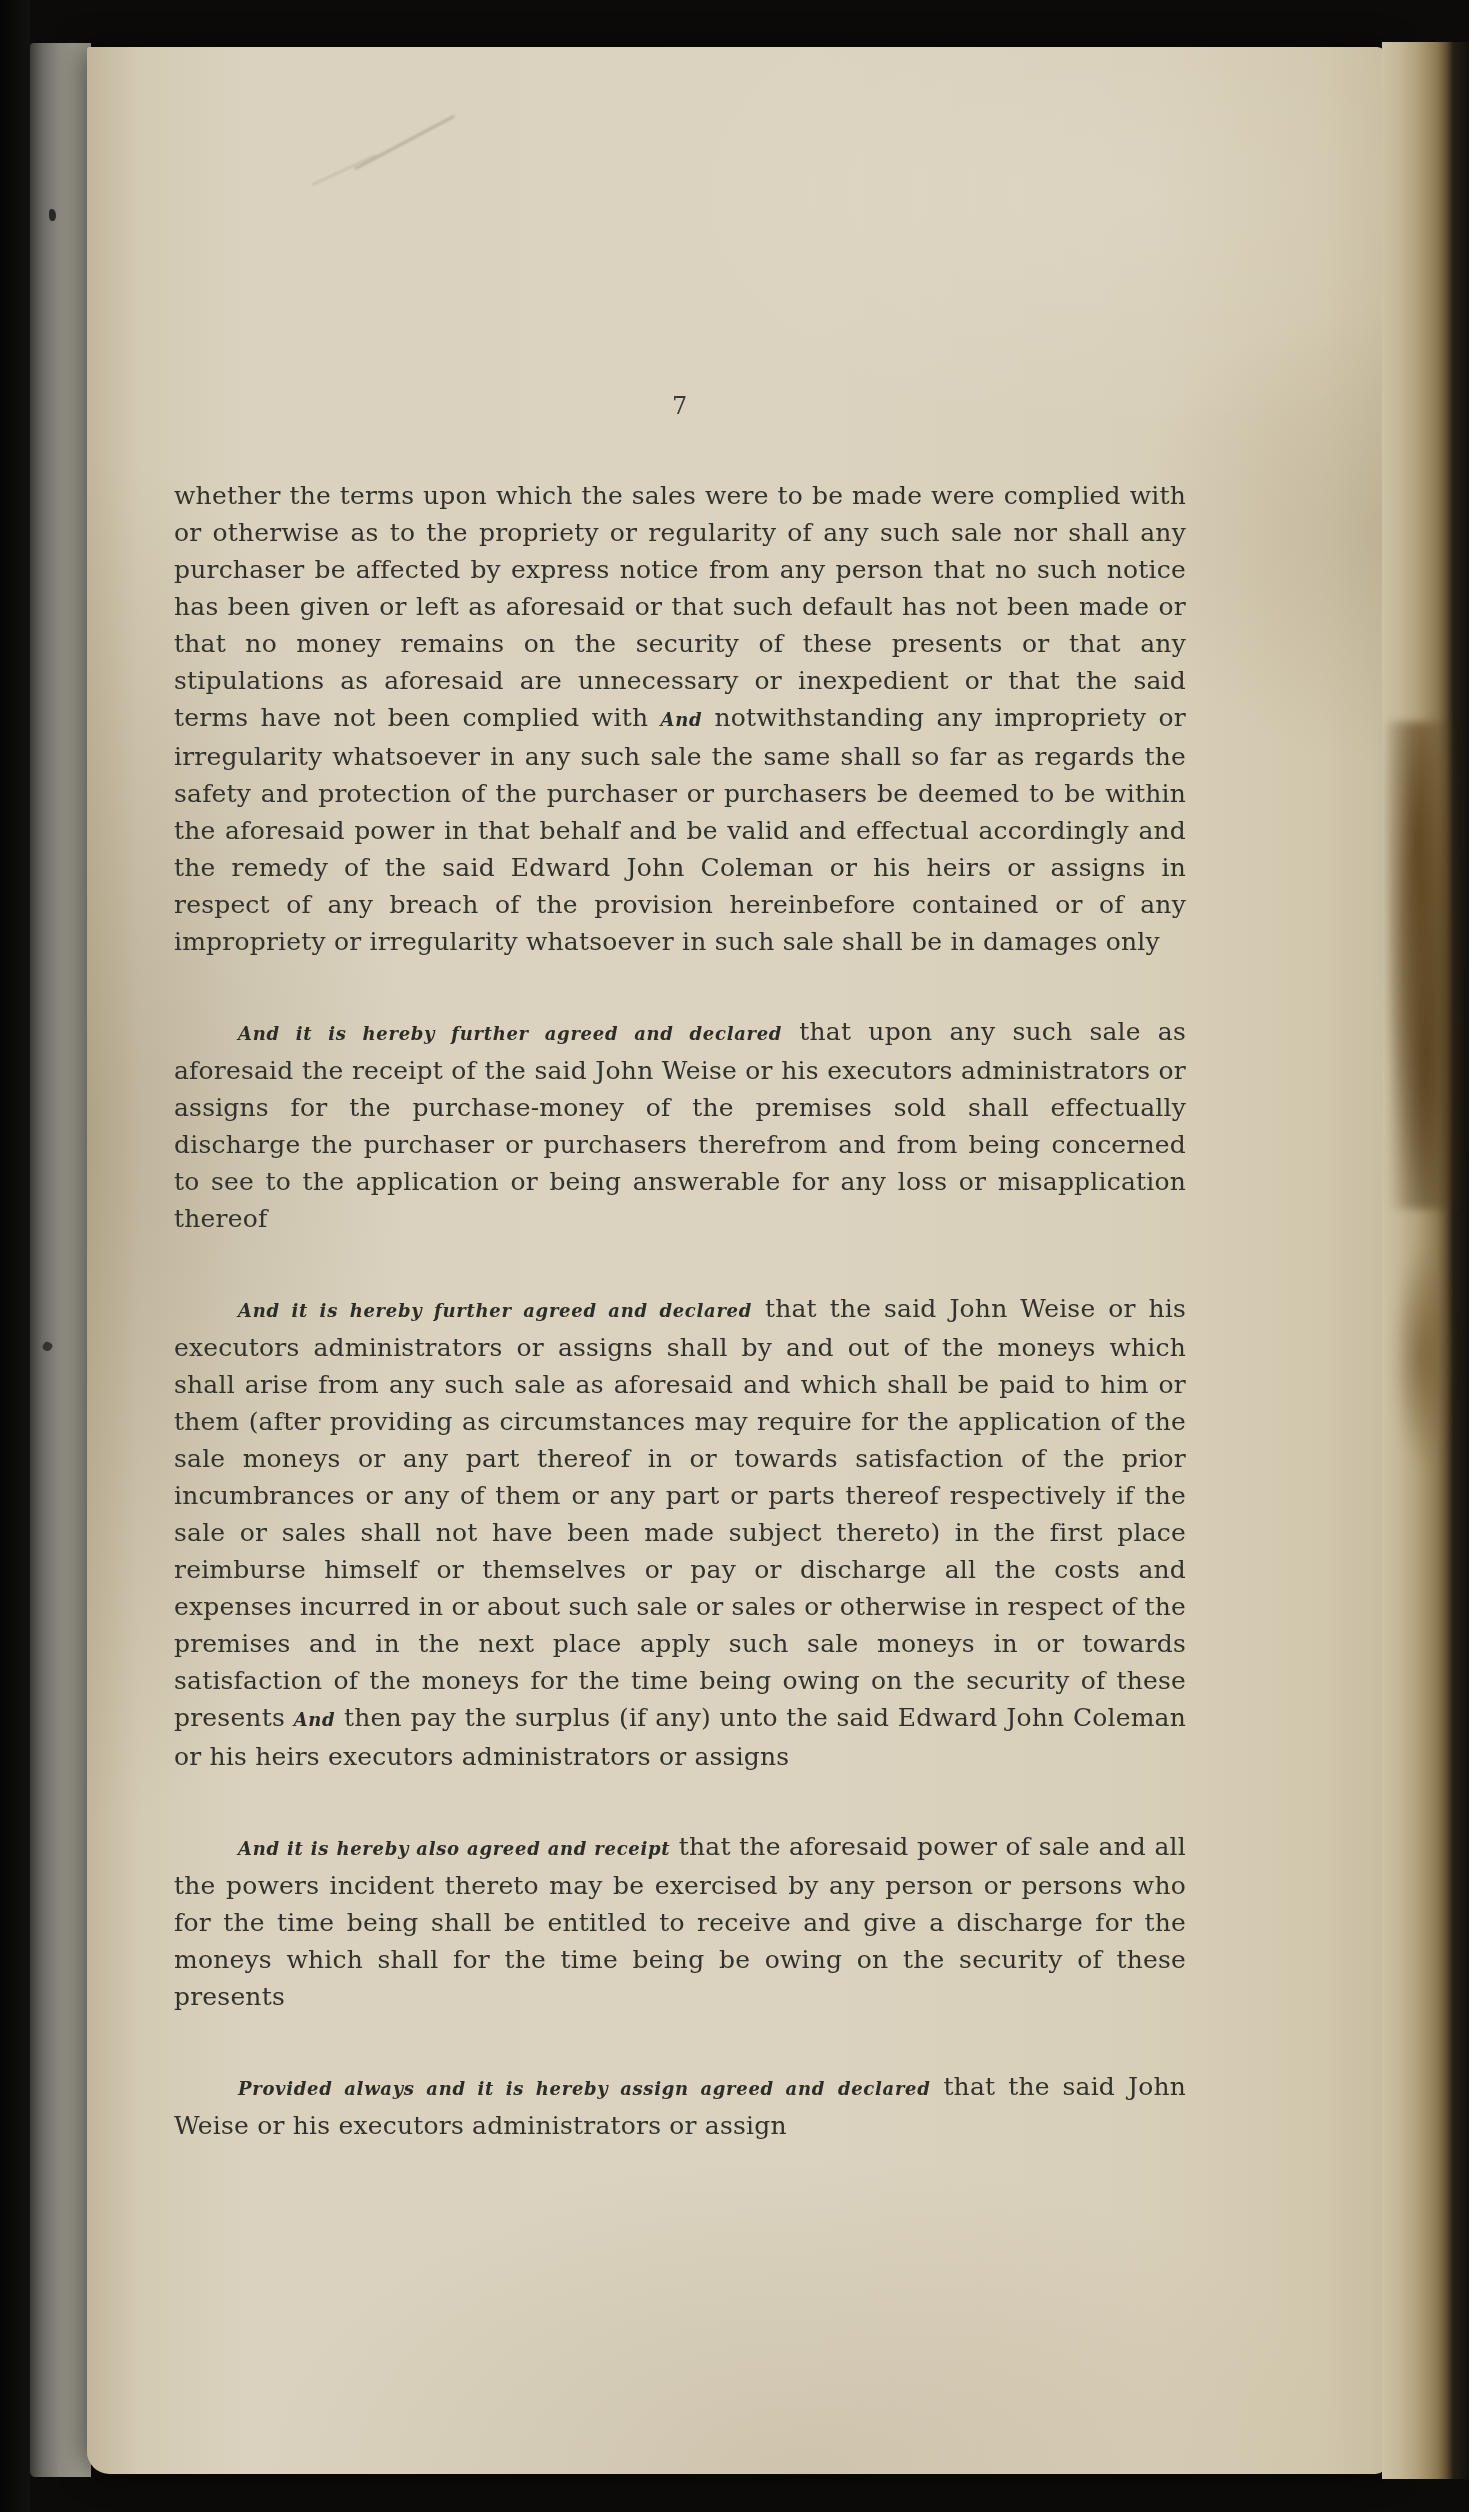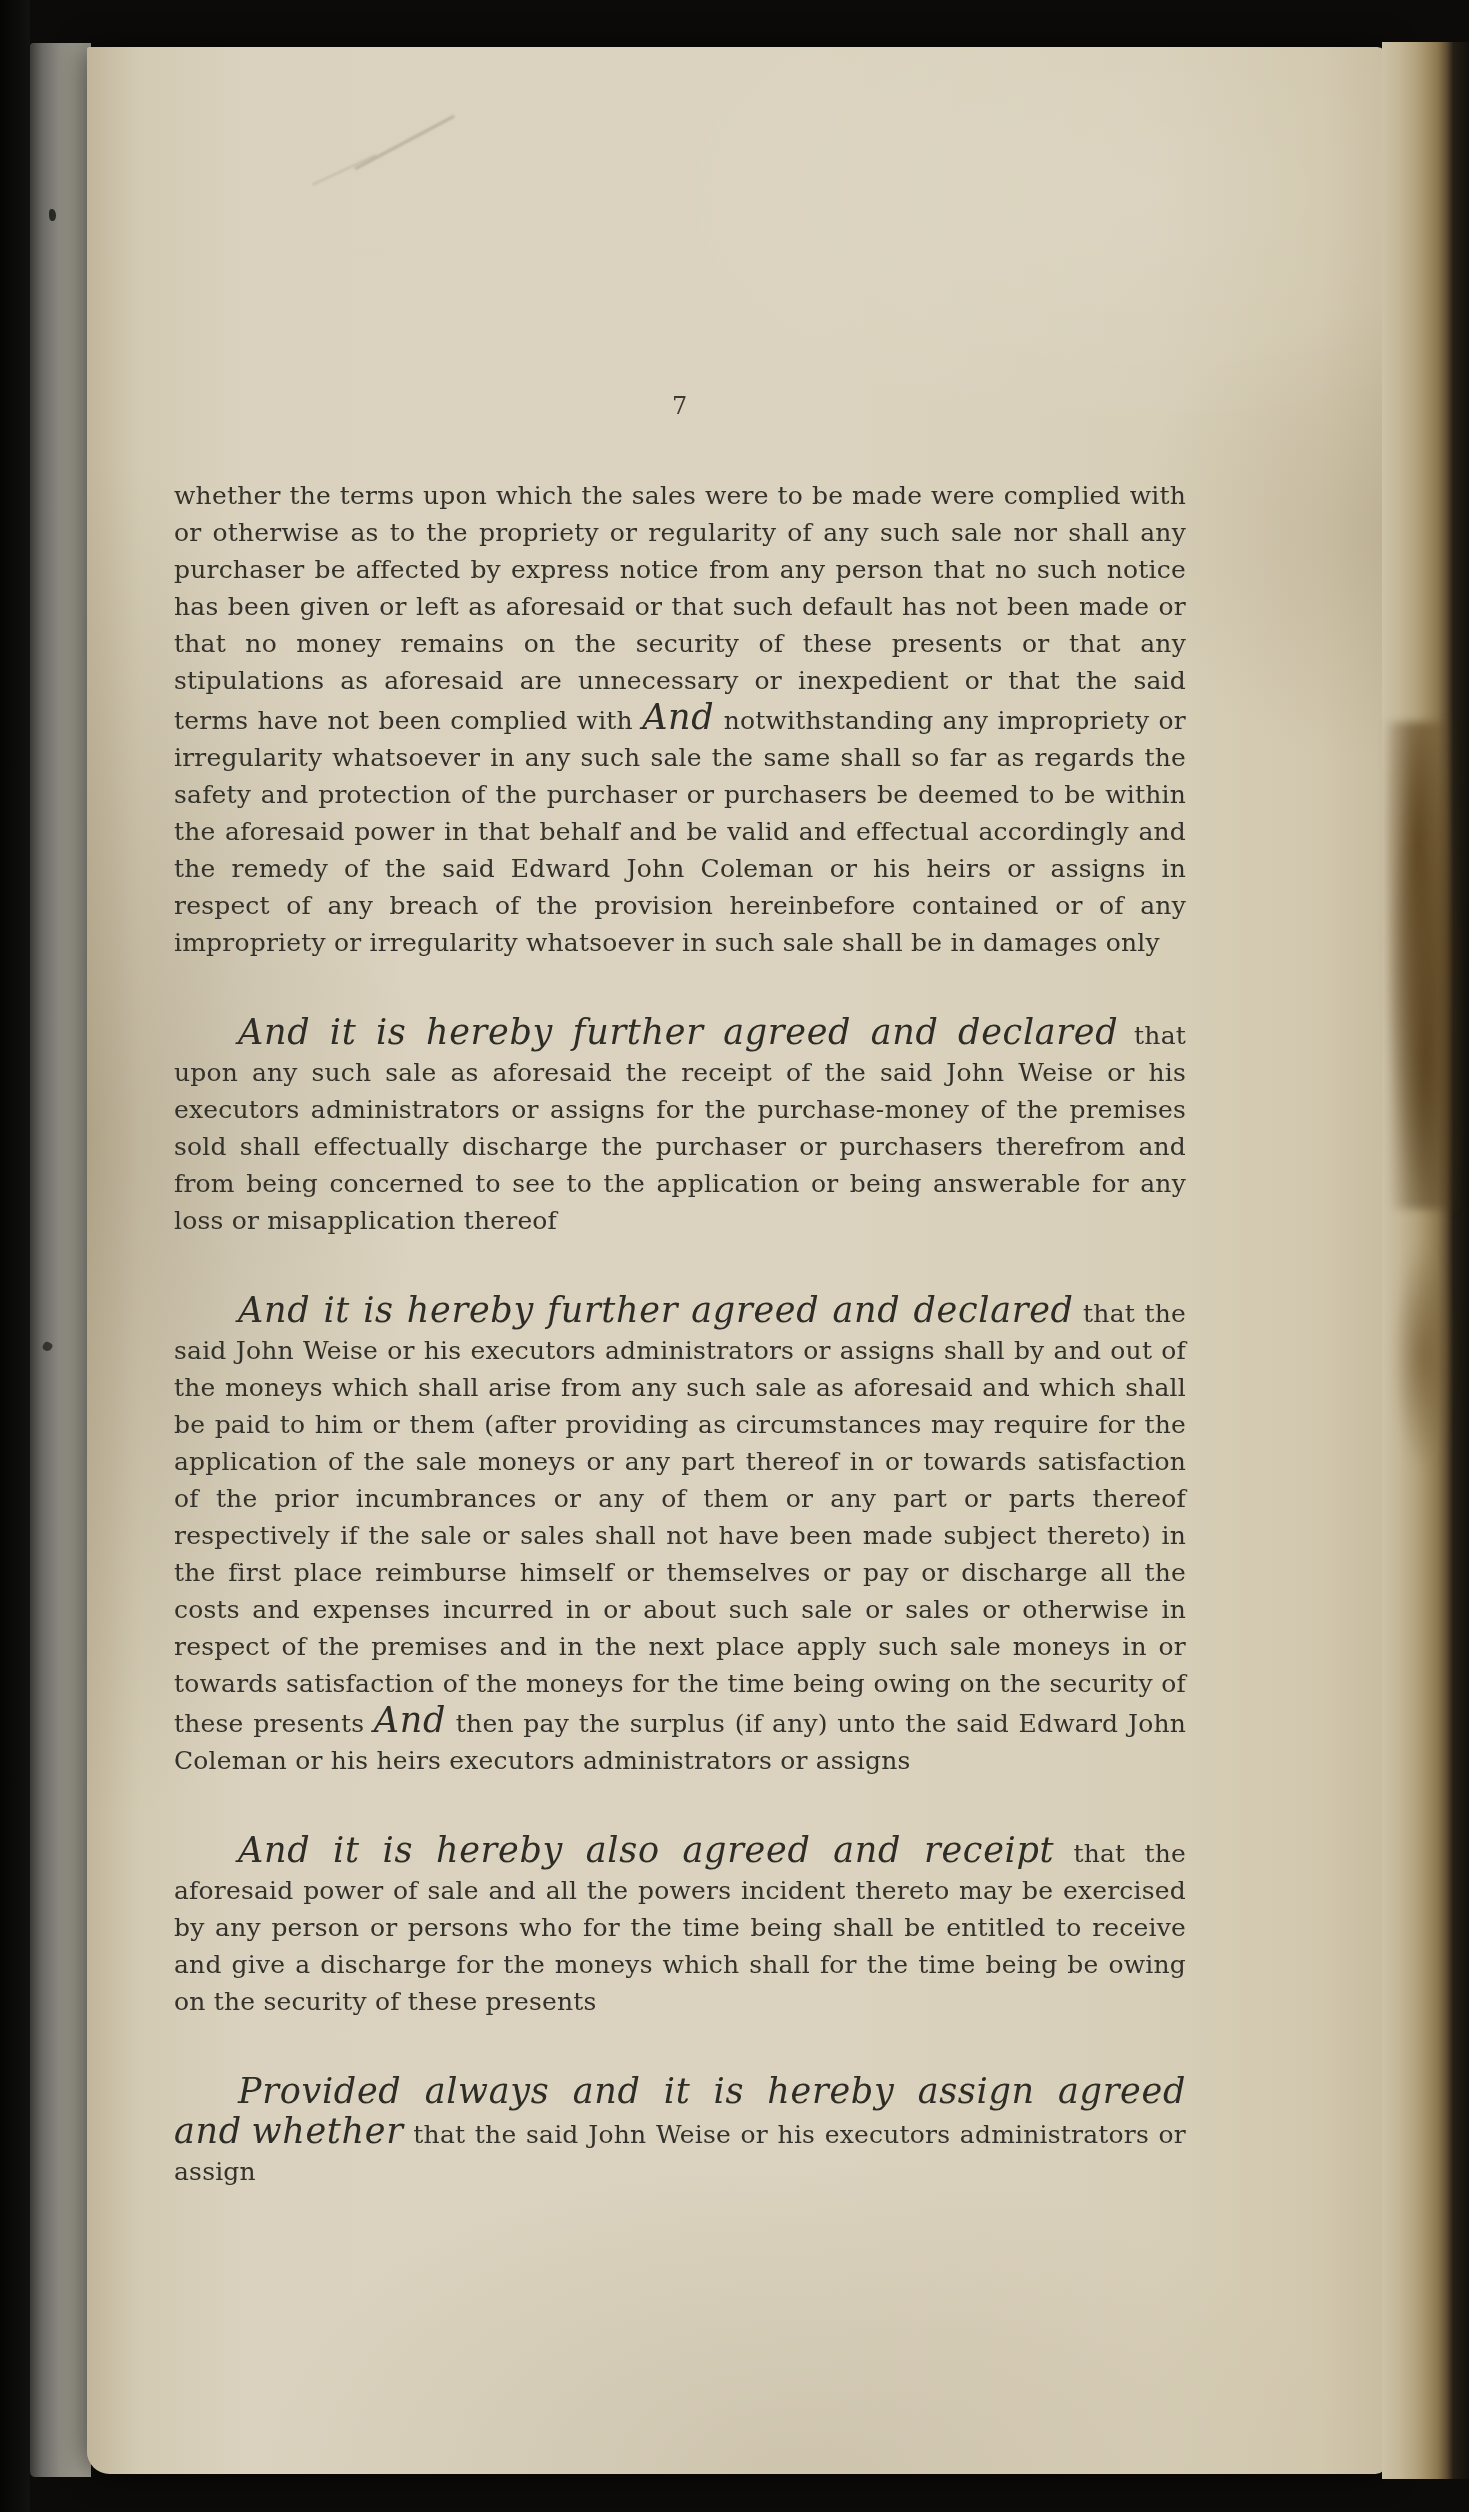--- a/index.html
+++ b/index.html
@@ -73,22 +73,22 @@
     letter-spacing:0.2px;
   }
   .pageno {
     text-align:center; font-size:24px; color:#3c3a33;
     margin-bottom:52px; letter-spacing:0.9px;
   }
   .para { text-align:justify; }
   .para.indent { text-indent:64px; }
   .para + .para { margin-top:53px; }
   .lead {
-    font-weight:normal; font-style:italic;
-    font-size:35px; letter-spacing:0.7px;
+    font-weight:bold; font-style:italic;
+    font-size:18px; letter-spacing:0.7px;
     color:#2e2c26;
   }
   .speck-a {
     position:absolute; left:49px; top:209px; width:7px; height:12px;
     background:rgba(20,20,18,0.8); border-radius:40% 60% 50% 50%;
   }
   .speck-b {
     position:absolute; left:43px; top:1342px; width:8.7px; height:8.7px;
     background:rgba(25,25,22,0.7); border-radius:50% 40% 60% 50%;
     transform:rotate(30deg);
@@ -112,21 +112,21 @@
       <div class="pageno">7</div>
 
       <p class="para"><span>whether the terms upon which the sales were to be made were complied with or otherwise as to the propriety or regularity of any such sale nor shall any purchaser be affected by express notice from any person that no such notice has been given or left as aforesaid or that such default has not been made or that no money remains on the security of these presents or that any stipulations as aforesaid are unnecessary or inexpedient or that the said terms have not been complied with </span><span class="lead">And</span><span> notwithstanding any impropriety or irregularity whatsoever in any such sale the same shall so far as regards the safety and protection of the purchaser or purchasers be deemed to be within the aforesaid power in that behalf and be valid and effectual accordingly and the remedy of the said Edward John Coleman or his heirs or assigns in respect of any breach of the provision hereinbefore contained or of any impropriety or irregularity whatsoever in such sale shall be in damages only</span></p>
 
       <p class="para indent"><span class="lead">And it is hereby further agreed and declared</span><span> that upon any such sale as aforesaid the receipt of the said John Weise or his executors administrators or assigns for the purchase-money of the premises sold shall effectually discharge the purchaser or purchasers therefrom and from being concerned to see to the application or being answerable for any loss or misapplication thereof</span></p>
 
       <p class="para indent"><span class="lead">And it is hereby further agreed and declared</span><span> that the said John Weise or his executors administrators or assigns shall by and out of the moneys which shall arise from any such sale as aforesaid and which shall be paid to him or them (after providing as circumstances may require for the application of the sale moneys or any part thereof in or towards satisfaction of the prior incumbrances or any of them or any part or parts thereof respectively if the sale or sales shall not have been made subject thereto) in the first place reimburse himself or themselves or pay or discharge all the costs and expenses incurred in or about such sale or sales or otherwise in respect of the premises and in the next place apply such sale moneys in or towards satisfaction of the moneys for the time being owing on the security of these presents </span><span class="lead">And</span><span> then pay the surplus (if any) unto the said Edward John Coleman or his heirs executors administrators or assigns</span></p>
 
       <p class="para indent"><span class="lead">And it is hereby also agreed and receipt</span><span> that the aforesaid power of sale and all the powers incident thereto may be exercised by any person or persons who for the time being shall be entitled to receive and give a discharge for the moneys which shall for the time being be owing on the security of these presents</span></p>
 
-      <p class="para indent"><span class="lead">Provided always and it is hereby assign agreed and</span><span> </span><span class="lead">whether</span><span> that the said John Weise or his executors administrators or assign</span></p>
+      <p class="para indent"><span class="lead">Provided always and it is hereby assign agreed and</span><span> </span><span class="lead">declared</span><span> that the said John Weise or his executors administrators or assign</span></p>
     </div>
   </div>
 
   <div class="stack-right"></div>
   <div class="stack-stain-1"></div>
   <div class="stack-stain-2"></div>
 
 </div>
 
 

